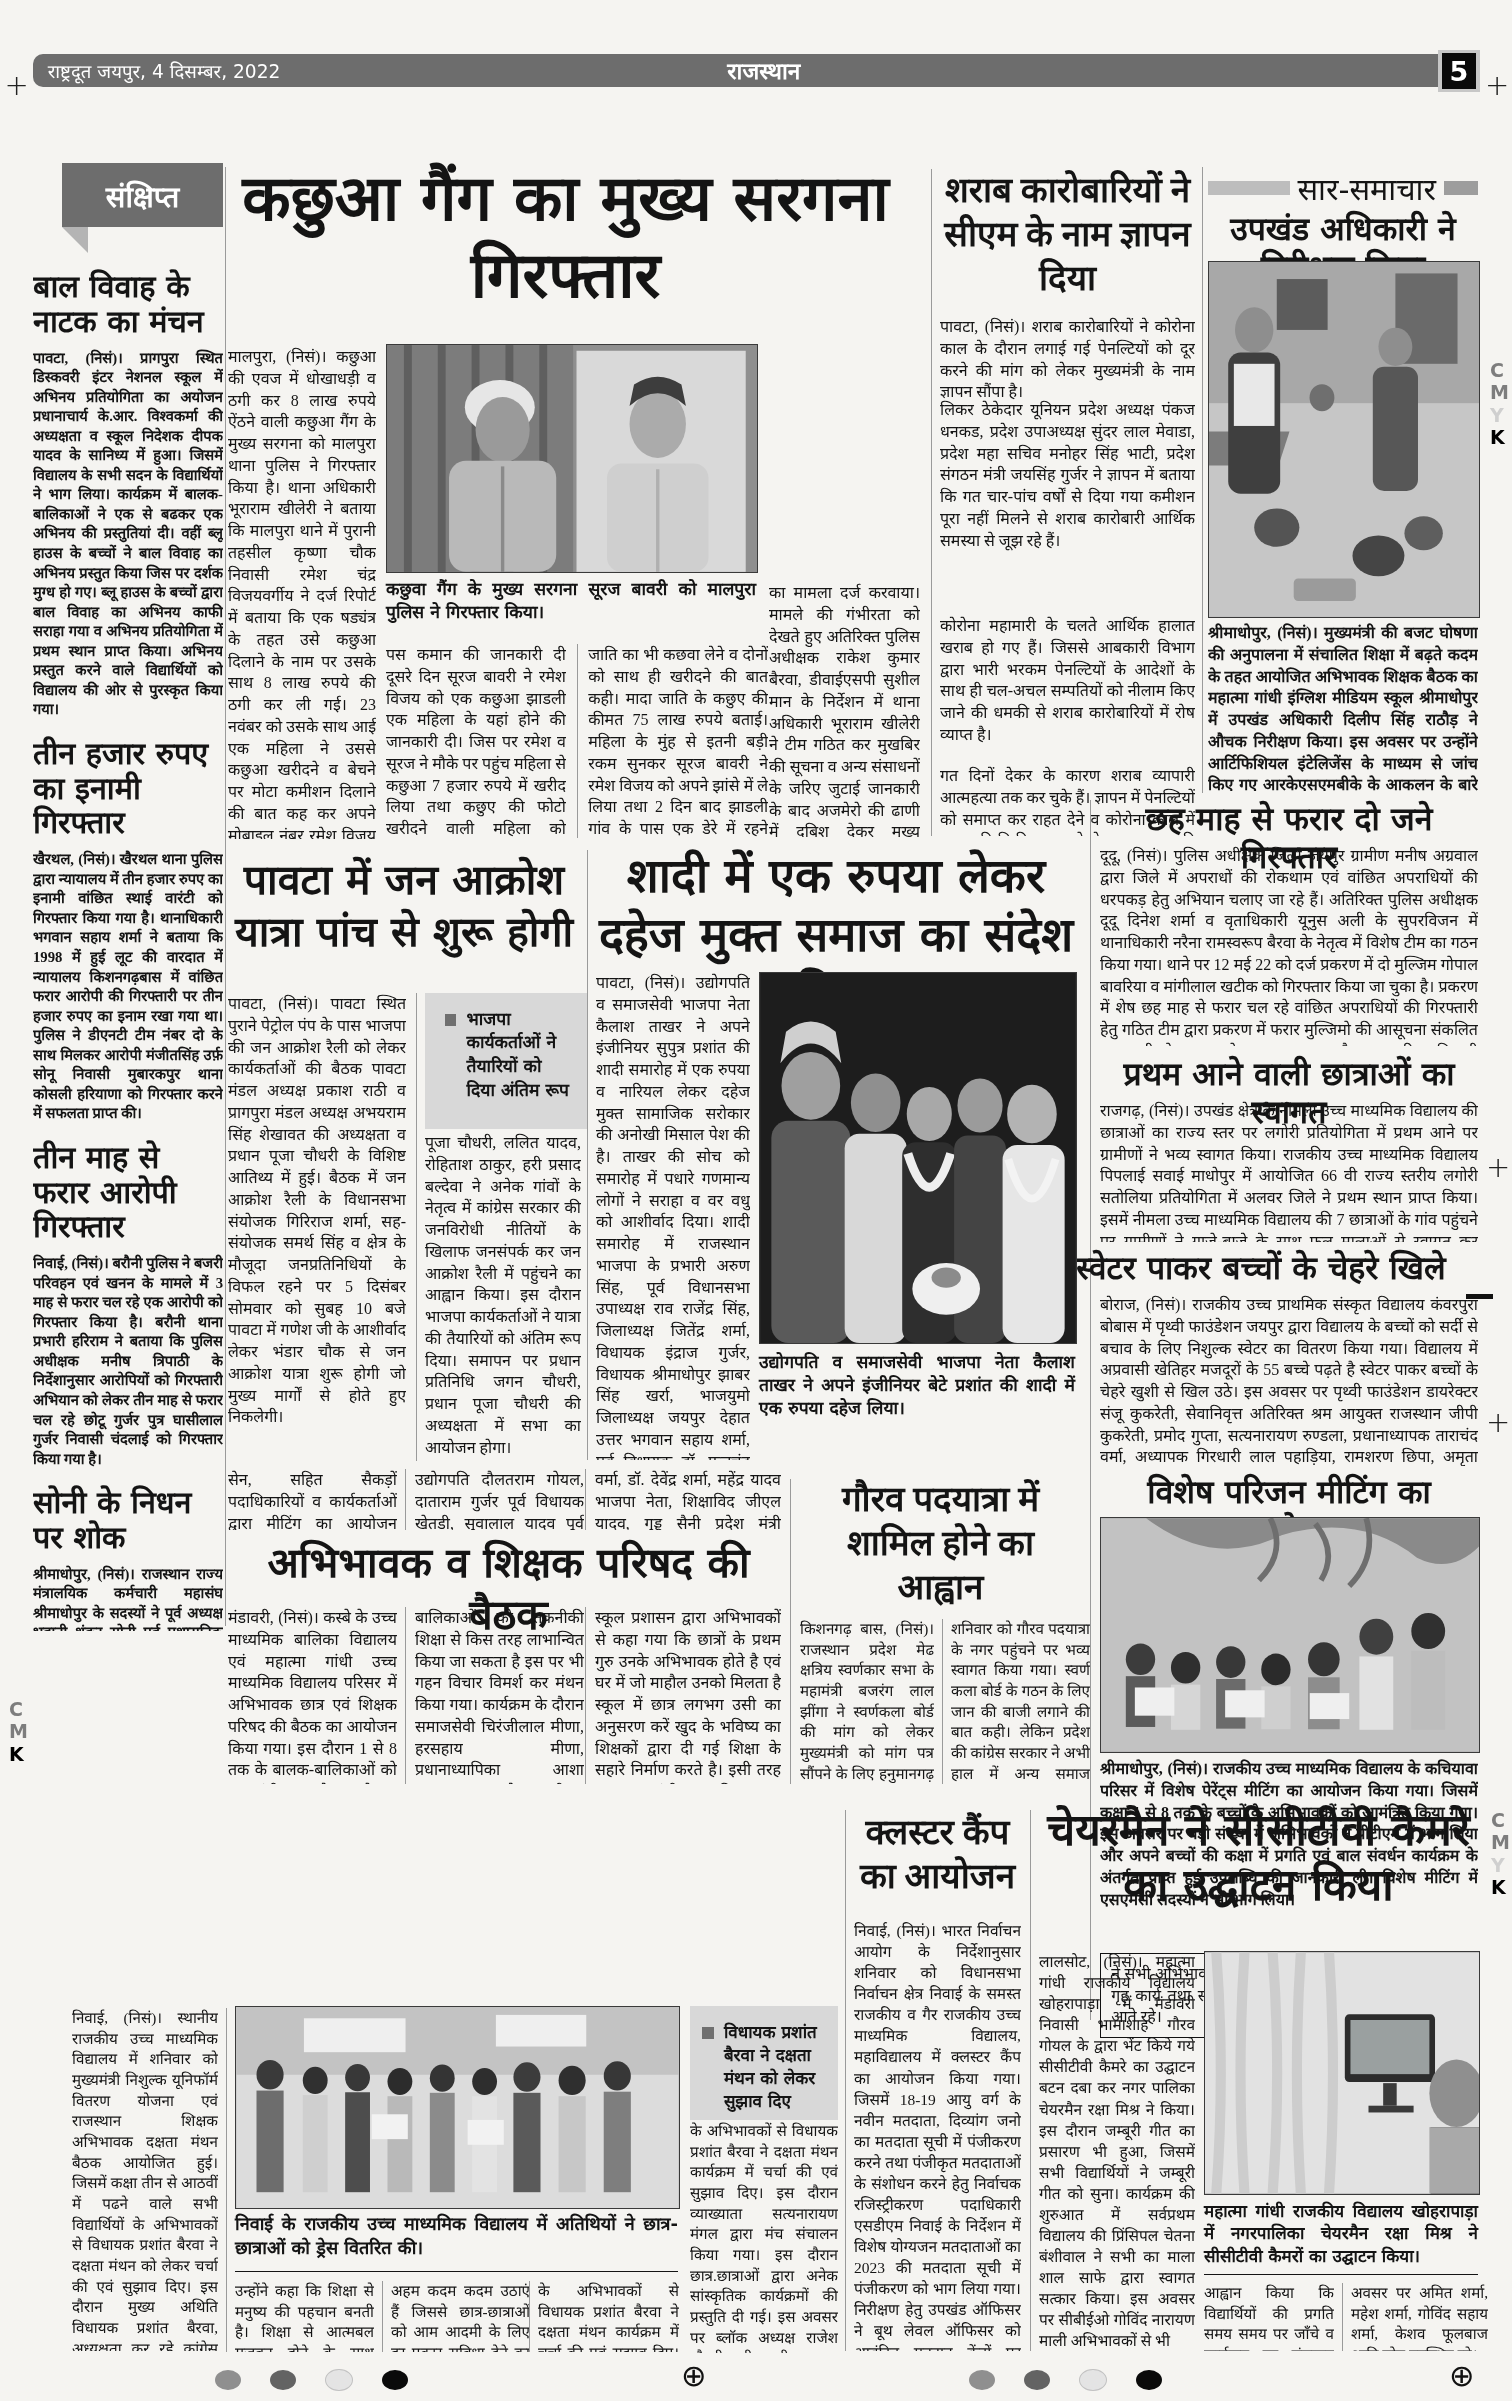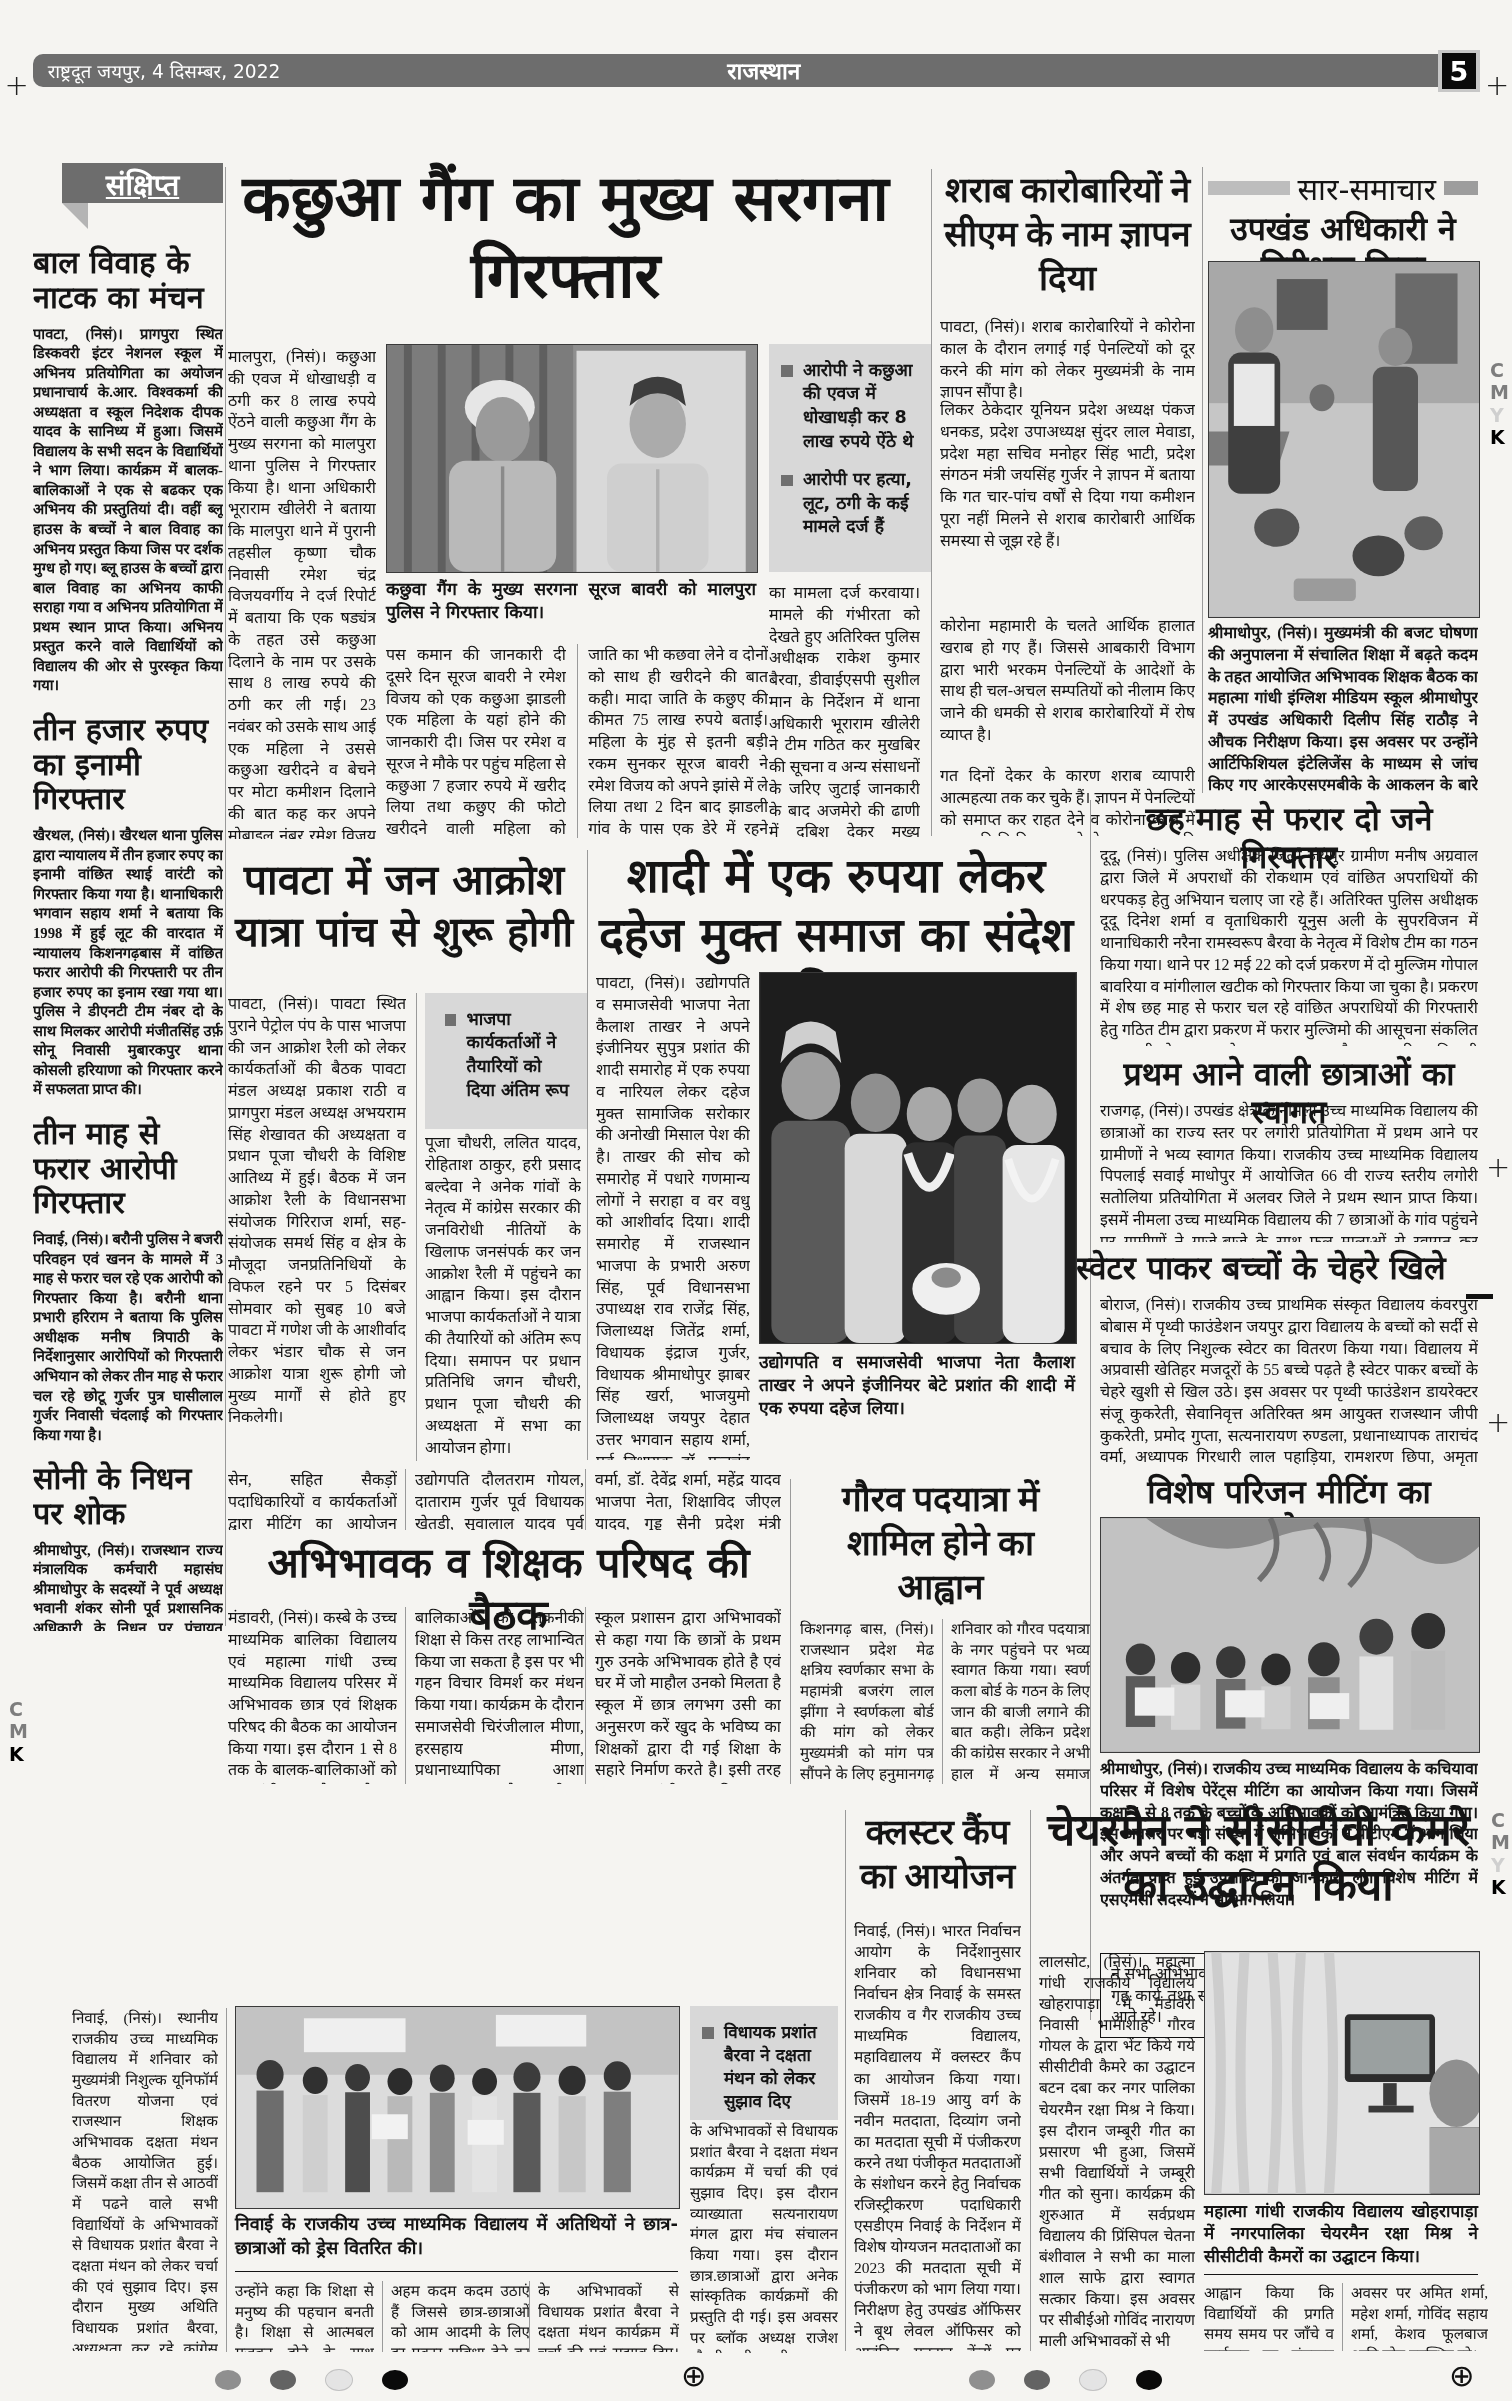--- a/index.html
+++ b/index.html
@@ -88,21 +88,21 @@
   <div class="abs masthead" style="left:33px;top:54px;width:1447px;height:33px;border-radius:10px;">
     <div class="edition">राष्ट्रदूत जयपुर, 4 दिसम्बर, 2022</div>
     <div class="ptitle">राजस्थान</div>
     <div class="sp"></div>
   </div>
   <div class="abs pagenum-frame" style="left:1438px;top:50px;width:42px;height:42px;">
     <div class="pagenum">5</div>
   </div>
 
   <div class="abs" style="left:33px;top:163px;width:190px;height:1468px;overflow:hidden;">
-    <div class="briefs-header" style="height:40px;margin-left:29px;text-decoration:underline;">संक्षिप्त</div>
+    <div class="briefs-header" style="height:64px;margin-left:29px;">संक्षिप्त</div>
     <div class="fold" style="margin-left:29px;"></div>
 
     <div>
       <div class="h-brief">बाल विवाह के नाटक का मंचन</div>
       <div class="body-sm">पावटा, (निसं)। प्रागपुरा स्थित डिस्कवरी इंटर नेशनल स्कूल में अभिनय प्रतियोगिता का अयोजन प्रधानाचार्य के.आर. विश्वकर्मा की अध्यक्षता व स्कूल निदेशक दीपक यादव के सानिध्य में हुआ। जिसमें विद्यालय के सभी सदन के विद्यार्थियों ने भाग लिया। कार्यक्रम में बालक-बालिकाओं ने एक से बढकर एक अभिनय की प्रस्तुतियां दी। वहीं ब्लू हाउस के बच्चों ने बाल विवाह का अभिनय प्रस्तुत किया जिस पर दर्शक मुग्ध हो गए। ब्लू हाउस के बच्चों द्वारा बाल विवाह का अभिनय काफी सराहा गया व अभिनय प्रतियोगिता में प्रथम स्थान प्राप्त किया। अभिनय प्रस्तुत करने वाले विद्यार्थियों को विद्यालय की ओर से पुरस्कृत किया गया।</div>
     </div>
     <div>
       <div class="h-brief">तीन हजार रुपए का इनामी गिरफ्तार</div>
       <div class="body-sm">खैरथल, (निसं)। खैरथल थाना पुलिस द्वारा न्यायालय में तीन हजार रुपए का इनामी वांछित स्थाई वारंटी को गिरफ्तार किया गया है। थानाधिकारी भगवान सहाय शर्मा ने बताया कि 1998 में हुई लूट की वारदात में न्यायालय किशनगढ़बास में वांछित फरार आरोपी की गिरफ्तारी पर तीन हजार रुपए का इनाम रखा गया था। पुलिस ने डीएनटी टीम नंबर दो के साथ मिलकर आरोपी मंजीतसिंह उर्फ़ सोनू निवासी मुबारकपुर थाना कोसली हरियाणा को गिरफ्तार करने में सफलता प्राप्त की।</div>
     </div>
@@ -137,30 +137,20 @@
       <rect x="110" y="205" width="190" height="197" rx="30" fill="#b9b9b9"></rect>
       <line x1="205" y1="215" x2="205" y2="402" stroke="#8a8a8a" stroke-width="6"></line>
       <ellipse cx="480" cy="140" rx="50" ry="60" fill="#ababab"></ellipse>
       <path d="M430 108 q50 -45 100 0 l-8 -38 q-42 -28 -84 0 z" fill="#3d3d3d"></path>
       <rect x="390" y="210" width="180" height="192" rx="26" fill="#cfcfcf"></rect>
       <line x1="480" y1="220" x2="480" y2="402" stroke="#b0b0b0" stroke-width="6"></line>
     </svg>
   </div>
   <div class="abs caption" style="left:386px;top:578px;width:370px;">कछुवा गैंग के मुख्य सरगना सूरज बावरी को मालपुरा पुलिस ने गिरफ्तार किया।</div>
 
-  <div class="abs hlbox" style="left:769px;top:344px;width:137px;height:199px;">
-    <div class="hl-item">
-      <div class="sq"></div>
-      <div>आरोपी ने कछुआ की एवज में धोखाधड़ी कर 8 लाख रुपये ऐंठे थे</div>
-    </div>
-    <div class="hl-item">
-      <div class="sq"></div>
-      <div>आरोपी पर हत्या, लूट, ठगी के कई मामले दर्ज हैं</div>
-    </div>
-  </div>
 
   <div class="abs body" style="left:769px;top:582px;width:151px;height:255px;">का मामला दर्ज करवाया। मामले की गंभीरता को देखते हुए अतिरिक्त पुलिस अधीक्षक राकेश कुमार बैरवा, डीवाईएसपी सुशील मान के निर्देशन में थाना अधिकारी भूराराम खीलेरी ने टीम गठित कर मुखबिर की सूचना व अन्य संसाधनों के जरिए जुटाई जानकारी के बाद अजमेरो की ढाणी में दबिश देकर मुख्य सरगना सूरज बावरी को गिरफ्तार किया। आरोपी के विरूद्ध मालपुरा, टोडारायसिंह, कोटा, सवाई माधोपुर सहित आधा दर्जन से अधिक थानों में हत्या, लूट व ठगी के प्रकरण दर्ज हैं। गिरफ्तार आरोपी से पूछताछ में 800000 की राशि भामाशाह तक कछुआ गैंग में शामिल अन्य आरोपियों की गिरफ्तारी को लेकर पूछताछ व तलाश जारी है।</div>
   <div class="abs body" style="left:386px;top:644px;width:180px;height:194px;">पस कमान की जानकारी दी दूसरे दिन सूरज बावरी ने रमेश विजय को एक कछुआ झाडली एक महिला के यहां होने की जानकारी दी। जिस पर रमेश व सूरज ने मौके पर पहुंच महिला से कछुआ 7 हजार रुपये में खरीद लिया तथा कछुए की फोटो खरीदने वाली महिला को व्हाट्सएप कर दी। महिला ने दूसरे दिन मालपुरा पहुंच कछुए की कीमत 5 लाख रुपये बताई लेकिन खरीदने वाली महिला ने पकड़े</div>
   <div class="abs body colsep" style="left:577px;top:644px;width:180px;height:194px;padding-left:10.2px;">जाति का भी कछवा लेने व दोनों को साथ ही खरीदने की बात कही। मादा जाति के कछुए की कीमत 75 लाख रुपये बताई। महिला के मुंह से इतनी बड़ी रकम सुनकर सूरज बावरी ने रमेश विजय को अपने झांसे में ले लिया तथा 2 दिन बाद झाडली गांव के पास एक डेरे में रहने वाली महिला से रमेश व सूरज ने 8 लाख रुपये में मादा जाति का कछुआ खरीदा। जिसकी फोटो खरीददार महिला को भेज दी फोटो देख महिला ने</div>
 
   <div class="abs vrule" style="left:931px;top:169px;height:667px;"></div>
   <div class="abs h-md" style="left:940px;top:169px;width:255px;">शराब कारोबारियों ने सीएम के नाम ज्ञापन दिया</div>
   <div class="abs body" style="left:940px;top:316px;width:255px;height:226px;">पावटा, (निसं)। शराब कारोबारियों ने कोरोना काल के दौरान लगाई गई पेनल्टियों को दूर करने की मांग को लेकर मुख्यमंत्री के नाम ज्ञापन सौंपा है।</div>
   <div class="abs body" style="left:940px;top:399px;width:255px;height:429px;">लिकर ठेकेदार यूनियन प्रदेश अध्यक्ष पंकज धनकड, प्रदेश उपाअध्यक्ष सुंदर लाल मेवाडा, प्रदेश महा सचिव मनोहर सिंह भाटी, प्रदेश संगठन मंत्री जयसिंह गुर्जर ने ज्ञापन में बताया कि गत चार-पांच वर्षों से दिया गया कमीशन पूरा नहीं मिलने से शराब कारोबारी आर्थिक समस्या से जूझ रहे हैं।</div>
   <div class="abs body" style="left:940px;top:615px;width:255px;height:147px;">कोरोना महामारी के चलते आर्थिक हालात खराब हो गए हैं। जिससे आबकारी विभाग द्वारा भारी भरकम पेनल्टियों के आदेशों के साथ ही चल-अचल सम्पतियों को नीलाम किए जाने की धमकी से शराब कारोबारियों में रोष व्याप्त है।</div>

